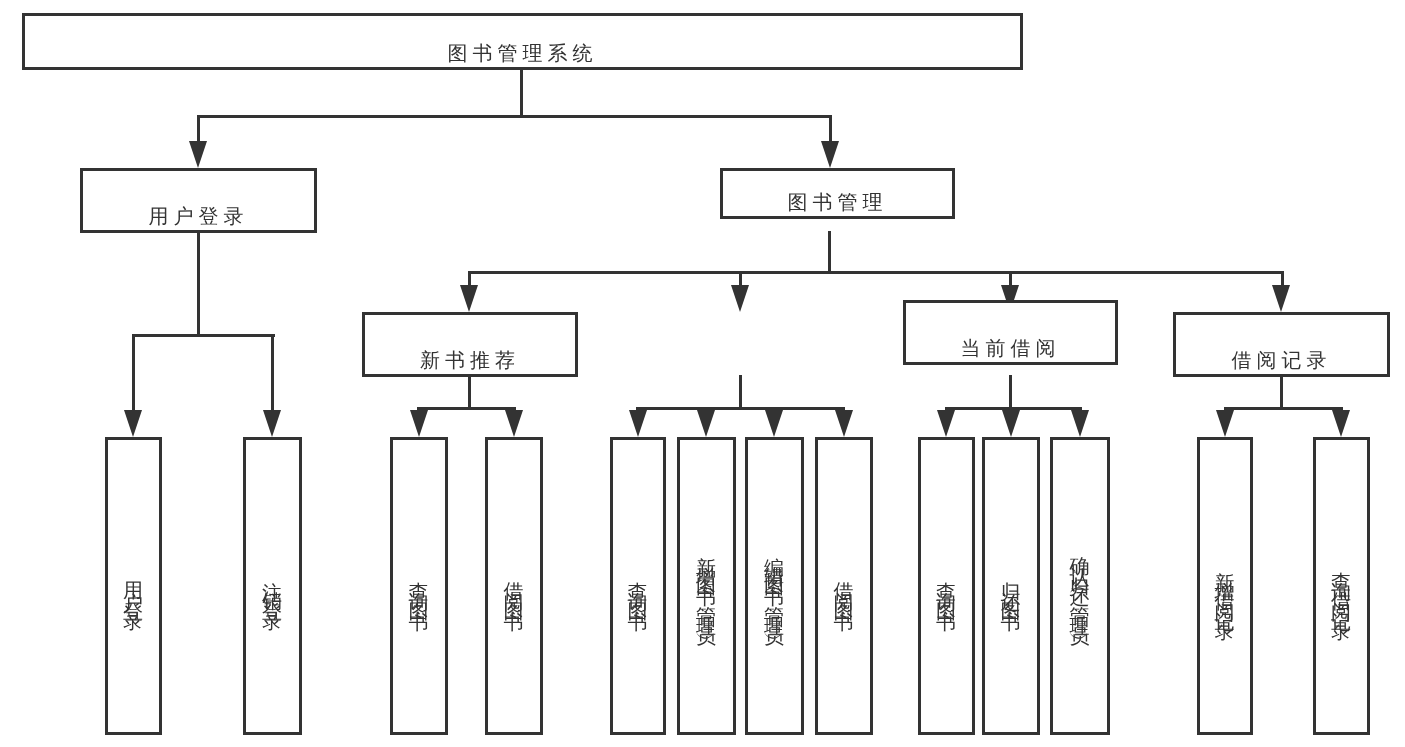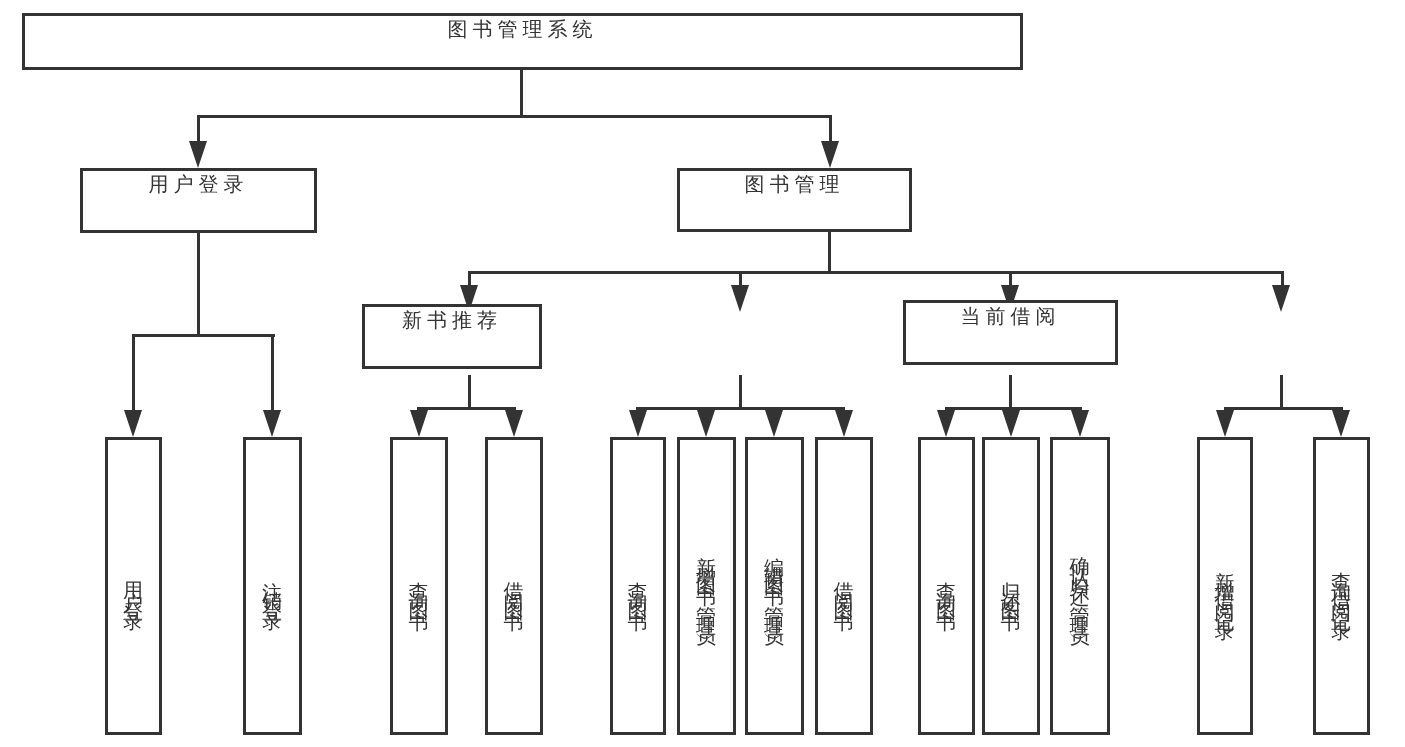--- a/index.html
+++ b/index.html
@@ -15,21 +15,21 @@
   #stage{
     position:relative;
     width:1405px;height:747px;
     background:var(--bg);
     overflow:hidden;
   }
   .node{
     position:absolute;
     border:3px solid var(--line);
     background:var(--box-fill);
-    display:flex;align-items:flex-start;justify-content:center;
+    display:flex;align-items:flex-end;justify-content:center;
     color:var(--text);
     font-size:20px;
     letter-spacing:5px;
     white-space:nowrap;
   }
   .leaf{
     position:absolute;
     top:437px;height:298px;
     border:3px solid var(--line);
     background:var(--box-fill);
@@ -75,21 +75,21 @@
   <div class="vl" style="left:520px;top:67px;height:51px"></div>
   <div class="hl" style="left:197px;top:115px;width:635px"></div>
   <div class="vl" style="left:197px;top:115px;height:30px"></div>
   <div class="arr" style="left:189px;top:141px"></div>
   <div class="vl" style="left:829px;top:115px;height:30px"></div>
   <div class="arr" style="left:821px;top:141px"></div>
 
   <div class="node" style="left:80px;top:168px;width:237px;height:65px">
     <span>用户登录</span>
   </div>
-  <div class="node" style="left:677px;top:168px;width:235px;height:64px">
+  <div class="node" style="left:720px;top:168px;width:235px;height:51px">
     <span>图书管理</span>
   </div>
 
   <div class="vl" style="left:197px;top:231px;height:106px"></div>
   <div class="hl" style="left:132px;top:334px;width:143px"></div>
   <div class="vl" style="left:132px;top:334px;height:78px"></div>
   <div class="arr" style="left:124px;top:410px"></div>
   <div class="vl" style="left:271px;top:334px;height:78px"></div>
   <div class="arr" style="left:263px;top:410px"></div>
 
@@ -97,25 +97,28 @@
   <div class="hl" style="left:468px;top:271px;width:816px"></div>
   <div class="vl" style="left:468px;top:271px;height:20px"></div>
   <div class="arr" style="left:460px;top:285px"></div>
   <div class="vl" style="left:739px;top:271px;height:20px"></div>
   <div class="arr" style="left:731px;top:285px"></div>
   <div class="vl" style="left:1009px;top:271px;height:20px"></div>
   <div class="arr" style="left:1001px;top:285px"></div>
   <div class="vl" style="left:1281px;top:271px;height:20px"></div>
   <div class="arr" style="left:1272px;top:285px"></div>
 
-  <div class="node" style="left:362px;top:304px;width:180px;height:65px">
+  <div class="node" style="left:362px;top:312px;width:216px;height:65px">
     <span>新书推荐</span>
   </div>
   <div class="node" style="left:903px;top:300px;width:215px;height:65px">
     <span>当前借阅</span>
+  </div>
+  <div class="node" style="left:1173px;top:312px;width:217px;height:65px">
+    <span>借阅记录</span>
   </div>
 
   <div class="vl" style="left:468px;top:375px;height:35px"></div>
   <div class="hl" style="left:417px;top:407px;width:99px"></div>
   <div class="vl" style="left:417px;top:407px;height:8px"></div>
   <div class="arr" style="left:410px;top:410px"></div>
   <div class="vl" style="left:513px;top:407px;height:8px"></div>
   <div class="arr" style="left:505px;top:410px"></div>
 
   <div class="vl" style="left:739px;top:375px;height:35px"></div>

